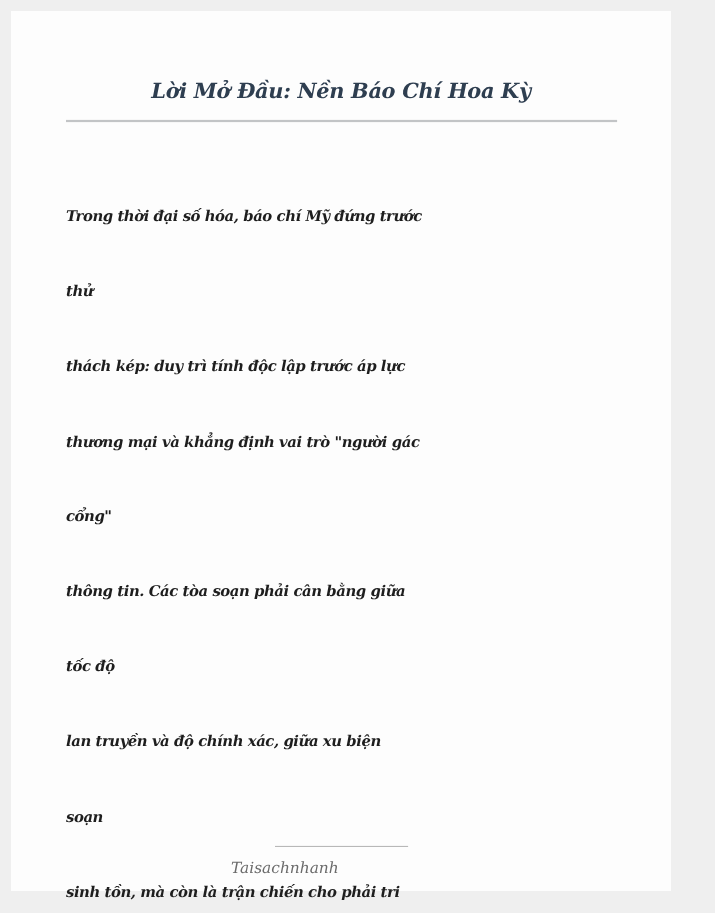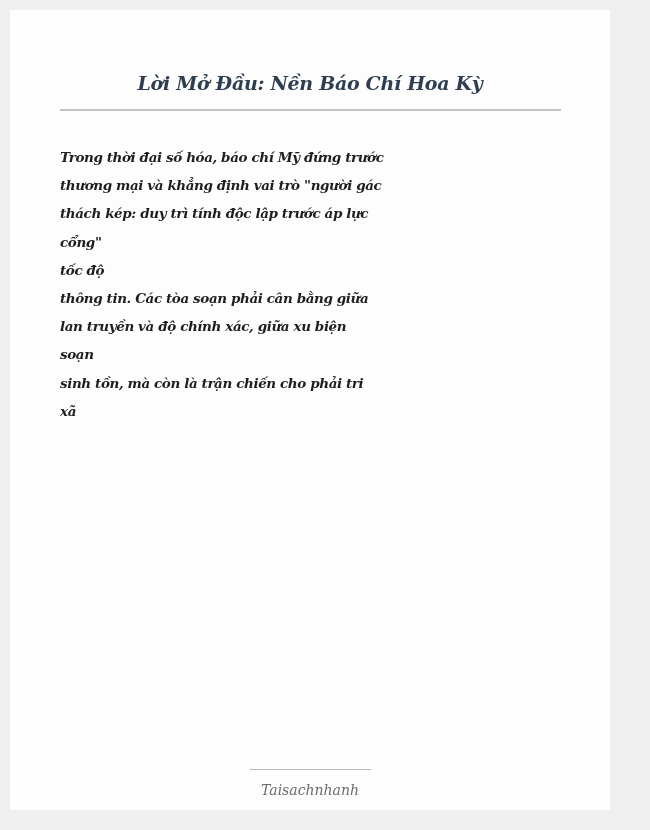--- a/index.html
+++ b/index.html
@@ -3,38 +3,39 @@
 <meta charset="utf-8">
 <style>
   html, body { margin:0; padding:0; }
   body { width:650px; height:830px; background:#efefef; position:relative; overflow:hidden; }
   .page { position:absolute; left:10px; top:10px; width:600px; height:800px; background:#fdfdfd; }
   .title { position:absolute; left:50px; top:62px; width:500px; text-align:center;
     font-family:"DejaVu Serif", serif; font-style:italic; font-weight:bold; font-size:19px; color:#2e3e50; letter-spacing:-0.3px; }
   .rule { position:absolute; left:50px; top:99px; width:501px; height:2px; background:#c2c4c6; }
   .body { position:absolute; left:50px; top:133px; width:300px; }
   .line { font-family:"DejaVu Serif", serif; font-style:italic; font-weight:bold; font-size:13.5px; color:#1e1e1e;
-    height:28.2px; line-height:28.2px; white-space:nowrap; letter-spacing:-0.4px; }
+    height:28.2px; line-height:28.2px; white-space:nowrap; letter-spacing:-0.4px;margin-top:40px; }
   .footer-rule { position:absolute; left:240px; top:759px; width:121px; height:1px; background:#b8b8b8; }
-  .footer { position:absolute; left:200px; top:772px; width:200px; text-align:center;
+  .footer { position:absolute; left:200px; top:772px; width:200px; 
     font-family:"DejaVu Serif", serif; font-style:italic; font-size:14px; color:#6b6b6b; }
 </style>
 </head>
 <body>
 
 <div class="page">
   <div class="title">Lời Mở Đầu: Nền Báo Chí Hoa Kỳ</div>
   <div class="rule"></div>
   <div class="body">
     <div class="line">Trong thời đại số hóa, báo chí Mỹ đứng trước</div>
+    <div class="line">thử</div>
+    <div class="line">thách kép: duy trì tính độc lập trước áp lực</div>
     <div class="line">thương mại và khẳng định vai trò "người gác</div>
-    <div class="line">thách kép: duy trì tính độc lập trước áp lực</div>
     <div class="line">cổng"</div>
+    <div class="line">thông tin. Các tòa soạn phải cân bằng giữa</div>
     <div class="line">tốc độ</div>
-    <div class="line">thông tin. Các tòa soạn phải cân bằng giữa</div>
     <div class="line">lan truyền và độ chính xác, giữa xu biện</div>
     <div class="line">soạn</div>
     <div class="line">sinh tồn, mà còn là trận chiến cho phải tri</div>
     <div class="line">xã</div>
   </div>
   <div class="footer-rule"></div>
   <div class="footer">Taisachnhanh</div>
 </div>
 
 </body></html>

